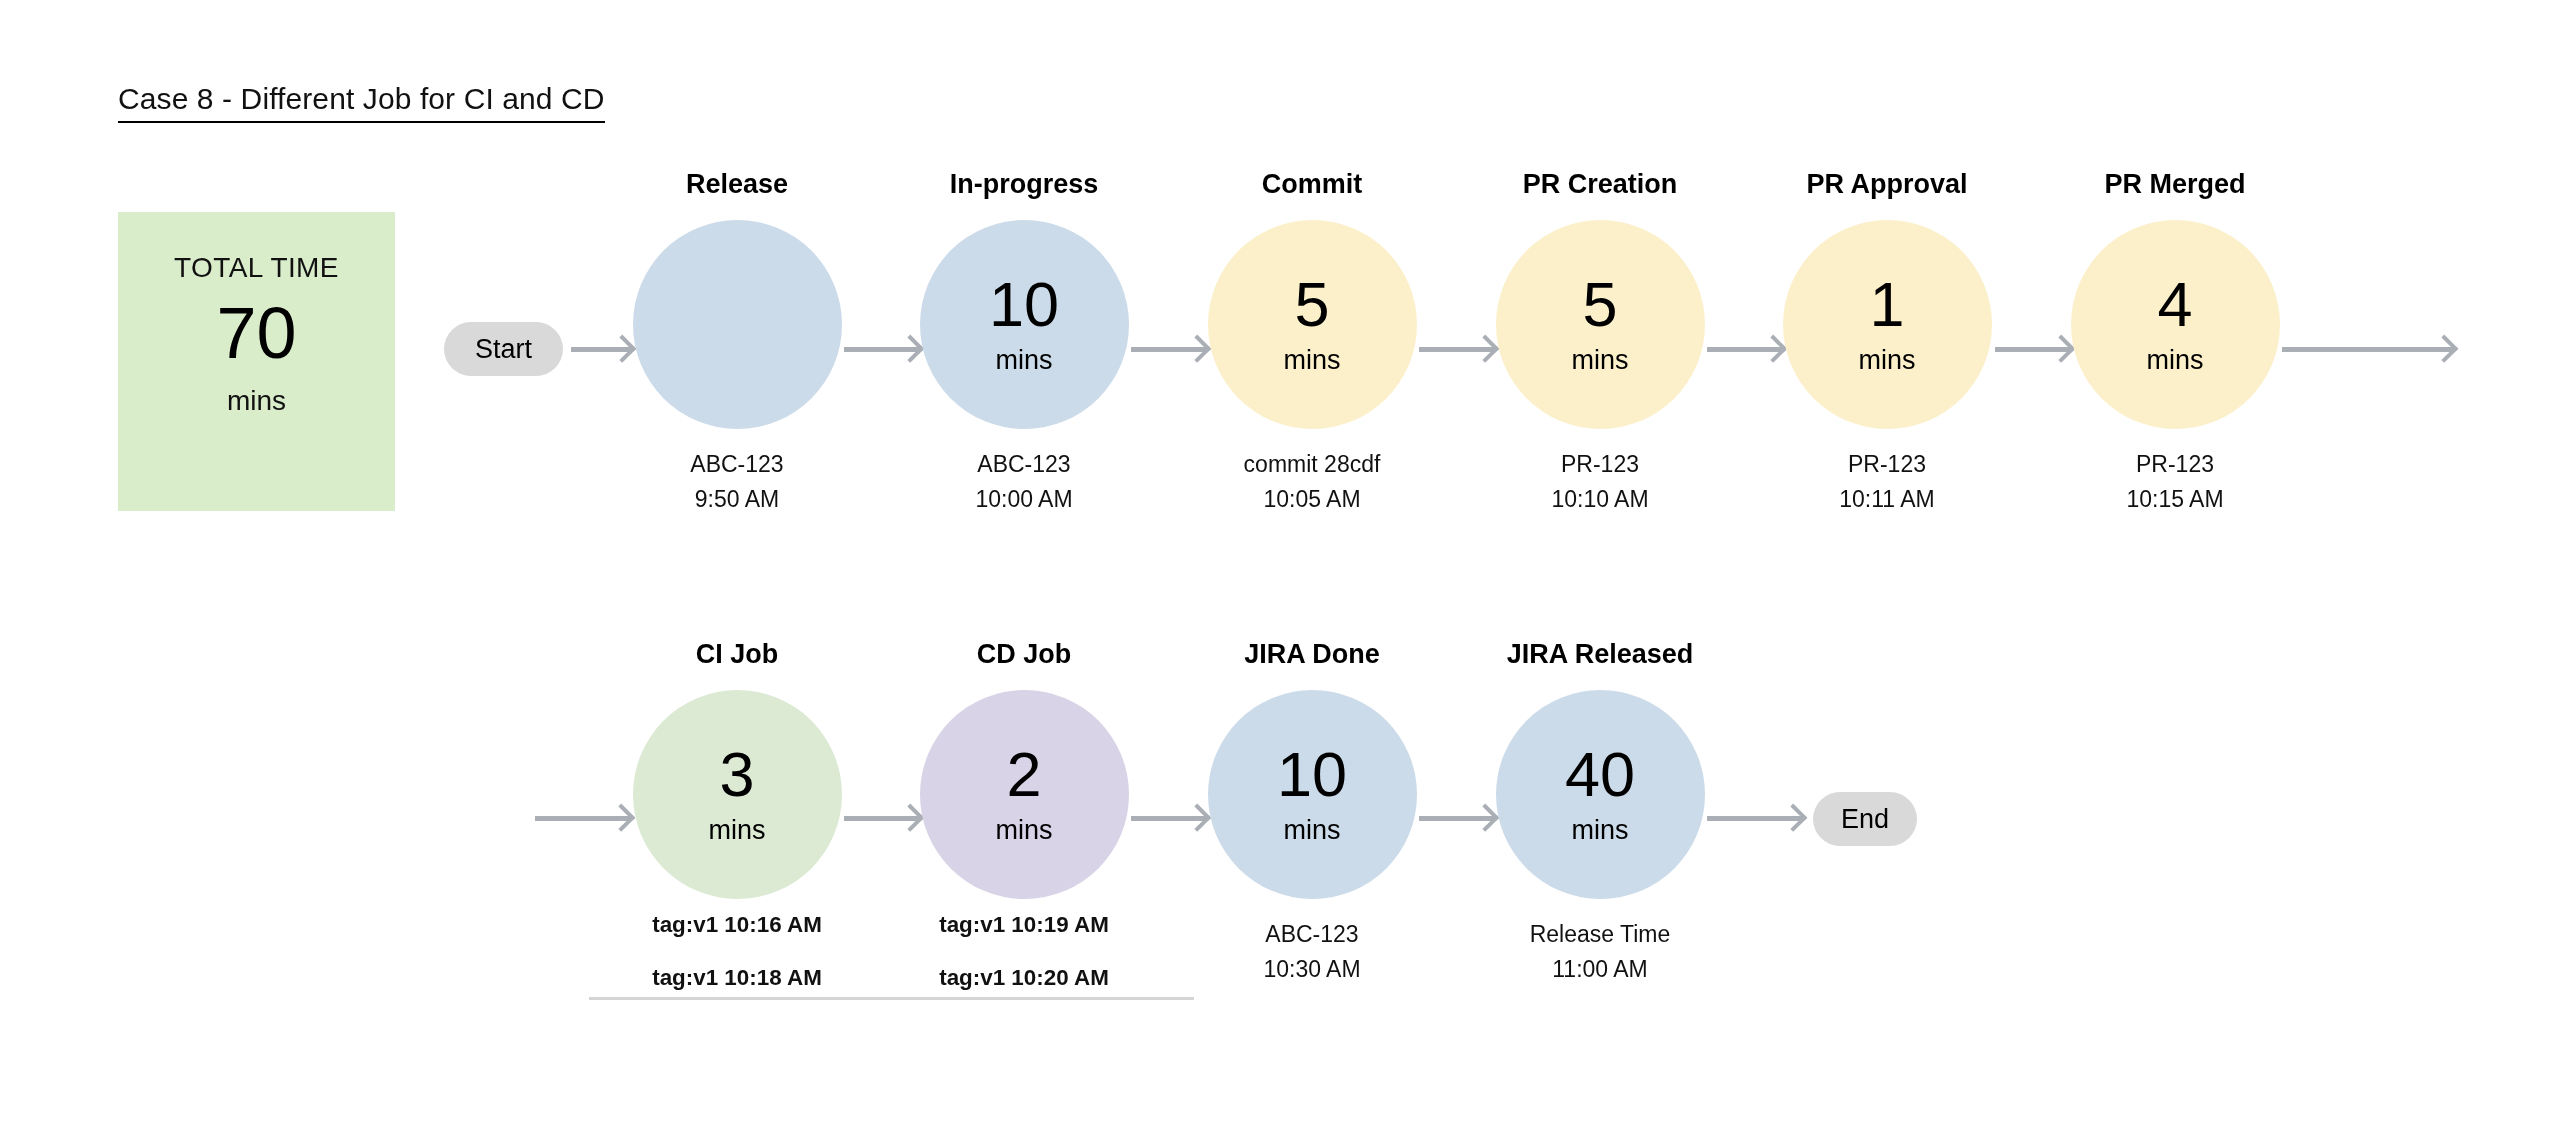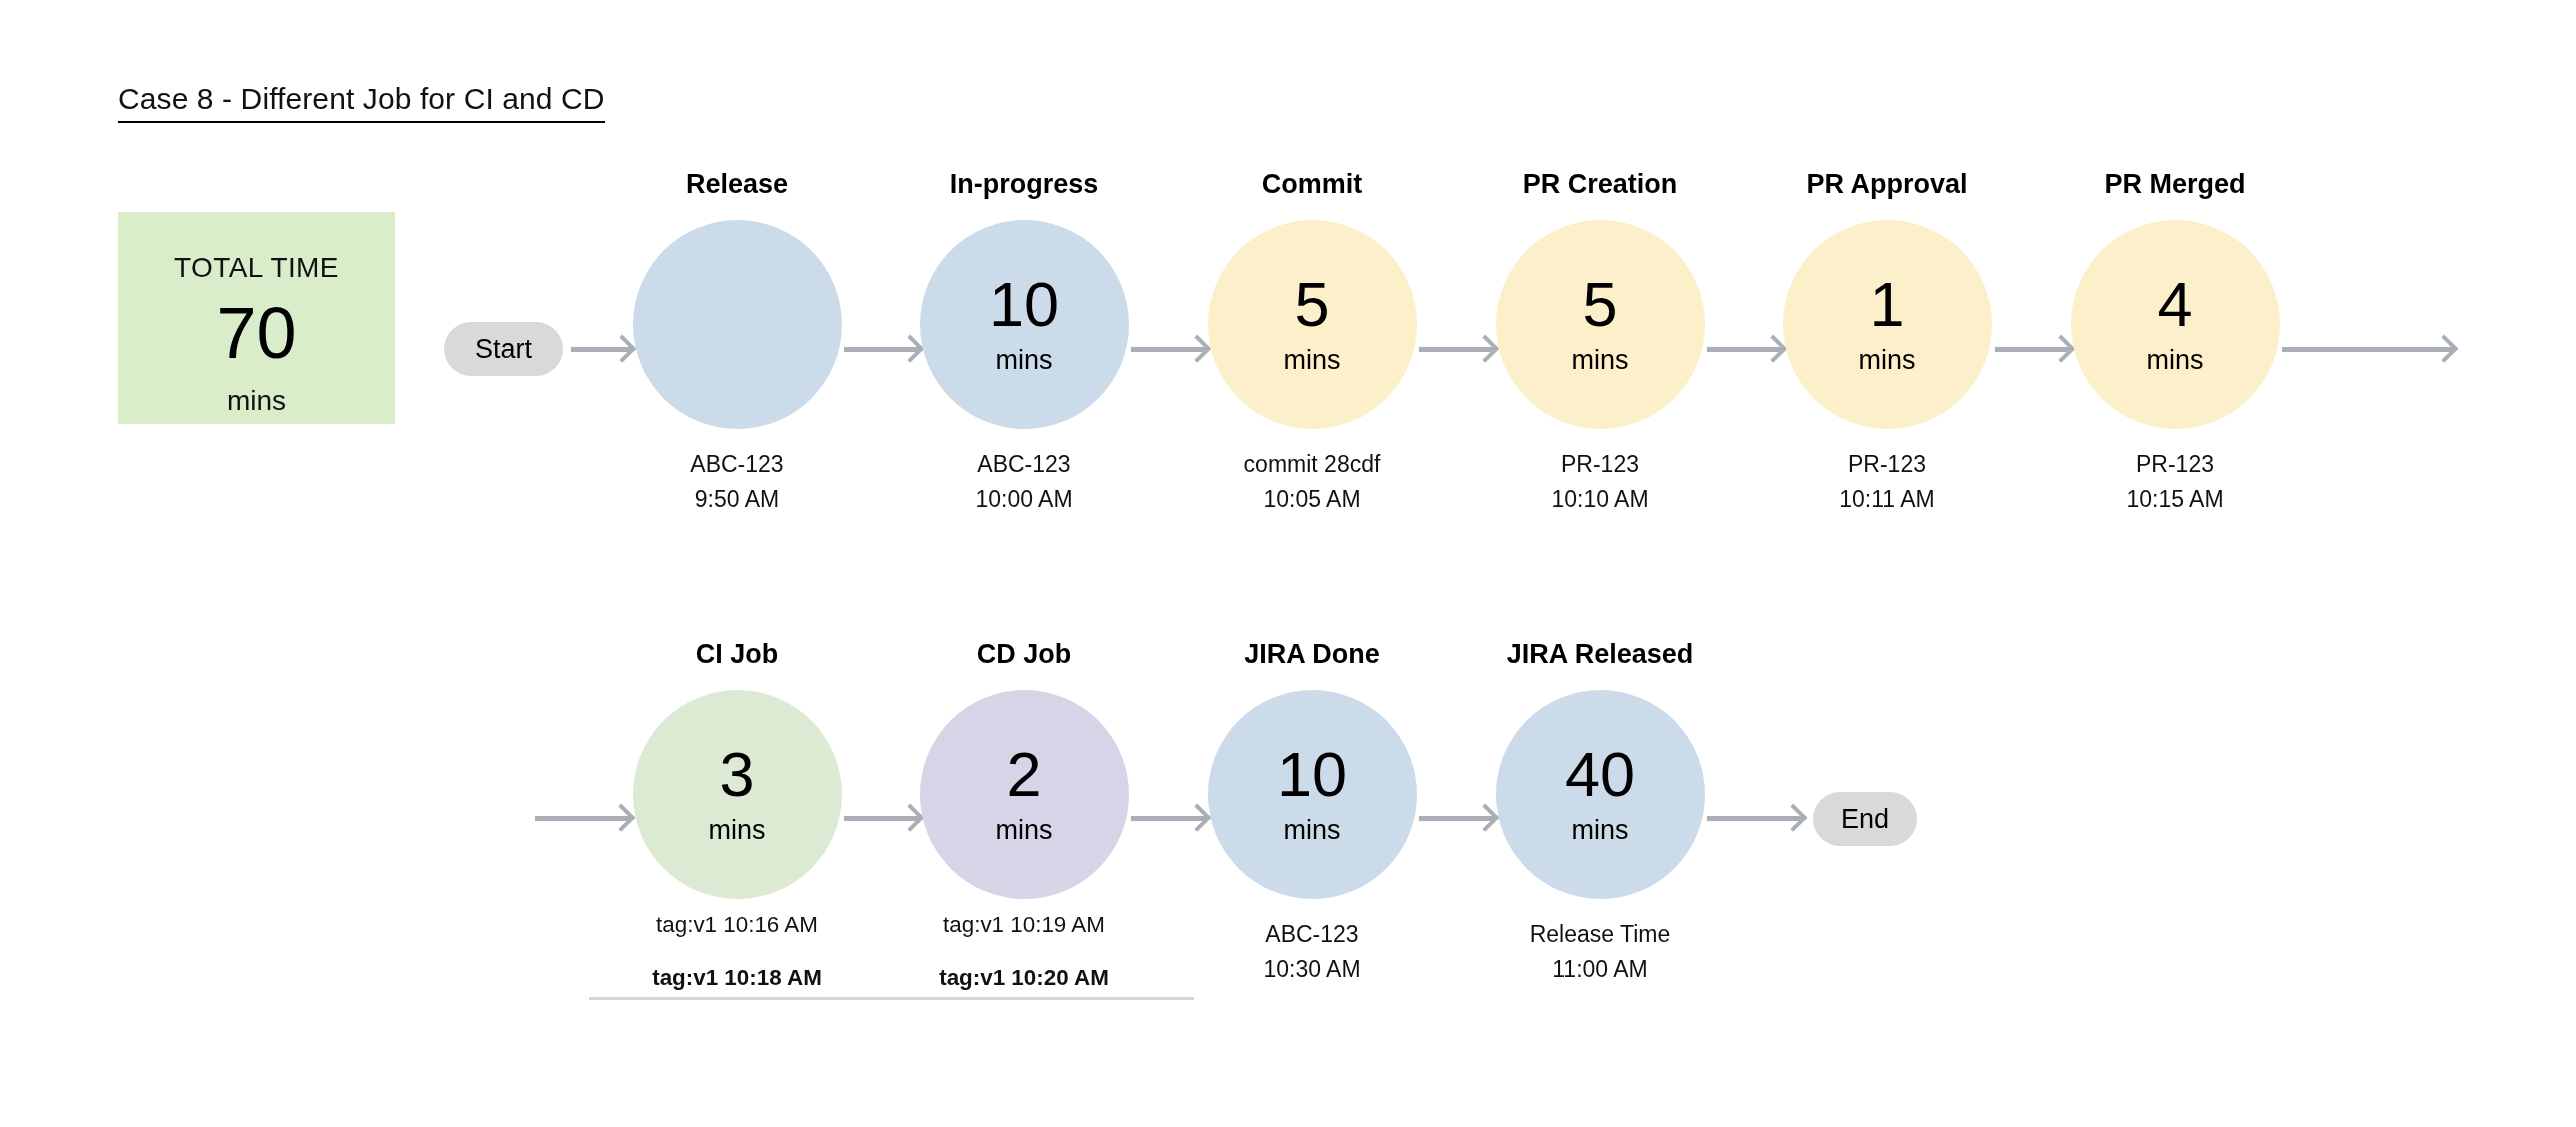--- a/index.html
+++ b/index.html
@@ -30,21 +30,21 @@
     display: inline-block;
     white-space: nowrap;
   }
 
   
   .total-card {
     position: absolute;
     left: 118px;
     top: 212px;
     width: 277px;
-    height: 212px;
+    height: 299px;
     background: #daedcb;
     display: flex;
     flex-direction: column;
     align-items: center;
     justify-content: flex-start;
     box-sizing: border-box;
     padding-top: 42px;
   }
   .total-card-label {
     font-size: 28px;
@@ -124,21 +124,21 @@
   .node-caption .line2 { display: block; }
 
   
   .tag-block {
     margin-top: 15px;
     font-size: 22.4px;
     line-height: 1;
     color: #111;
     white-space: nowrap;
   }
-  .tag-line-top { font-weight: 400; margin-top: 13px; }
+  .tag-line-top { font-weight: 700; margin-top: 13px; }
   .tag-line-bottom { font-weight: 700; margin-top: 31px; display: block; }
 
   
   .arrow {
     position: absolute;
     height: 4.5px;
     background: #aaaeb5;
   }
   .arrow::after {
     content: "";

